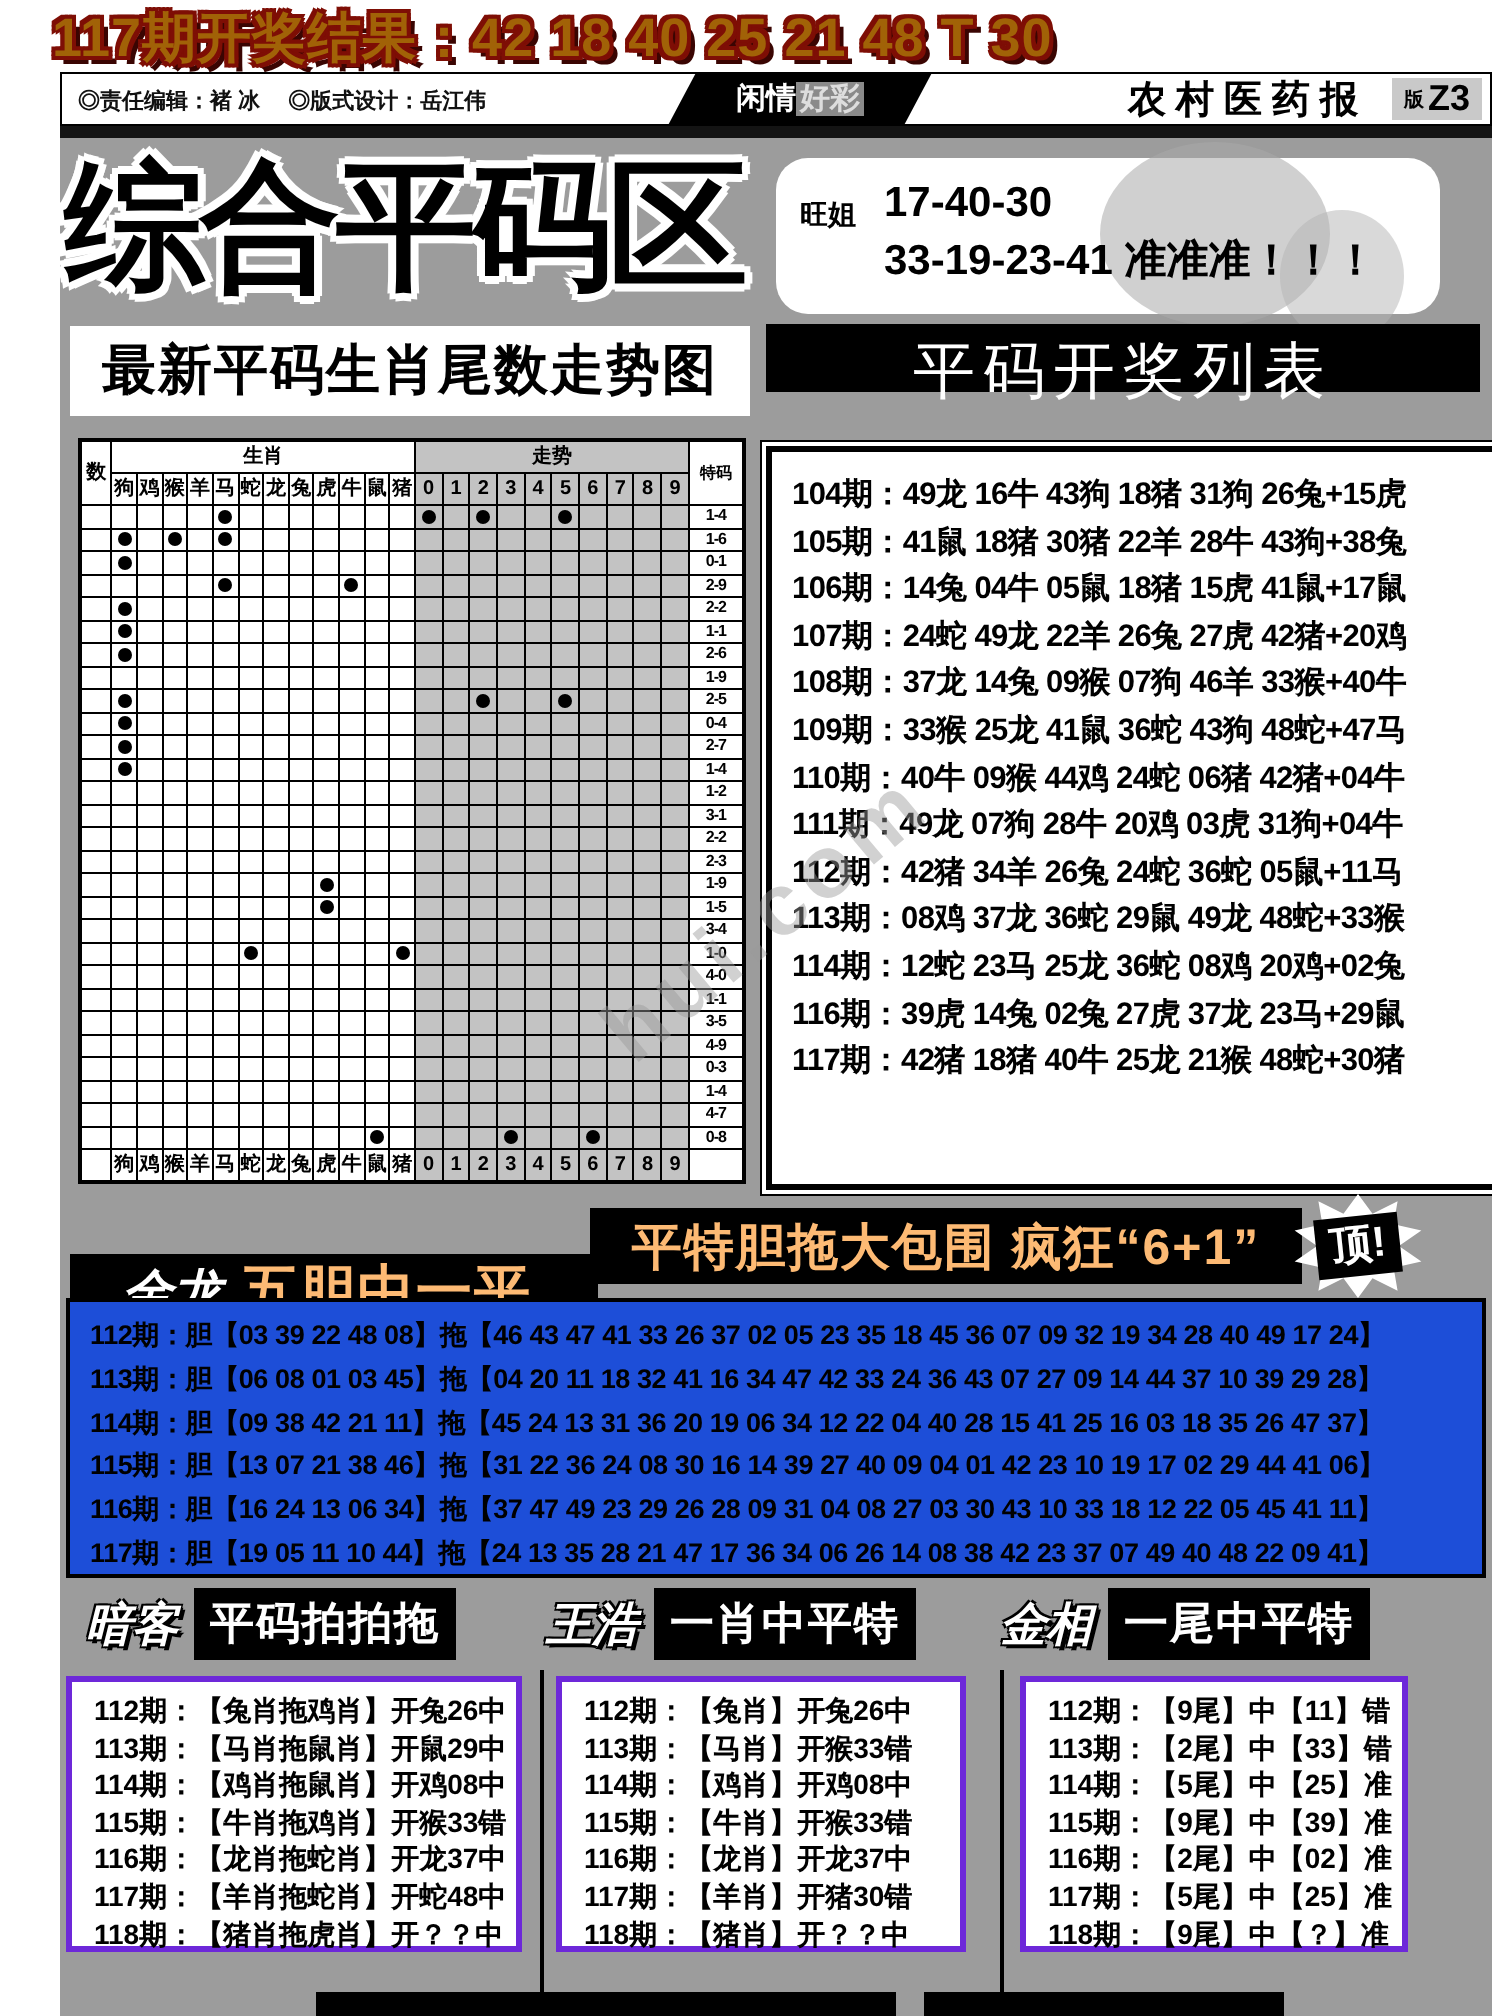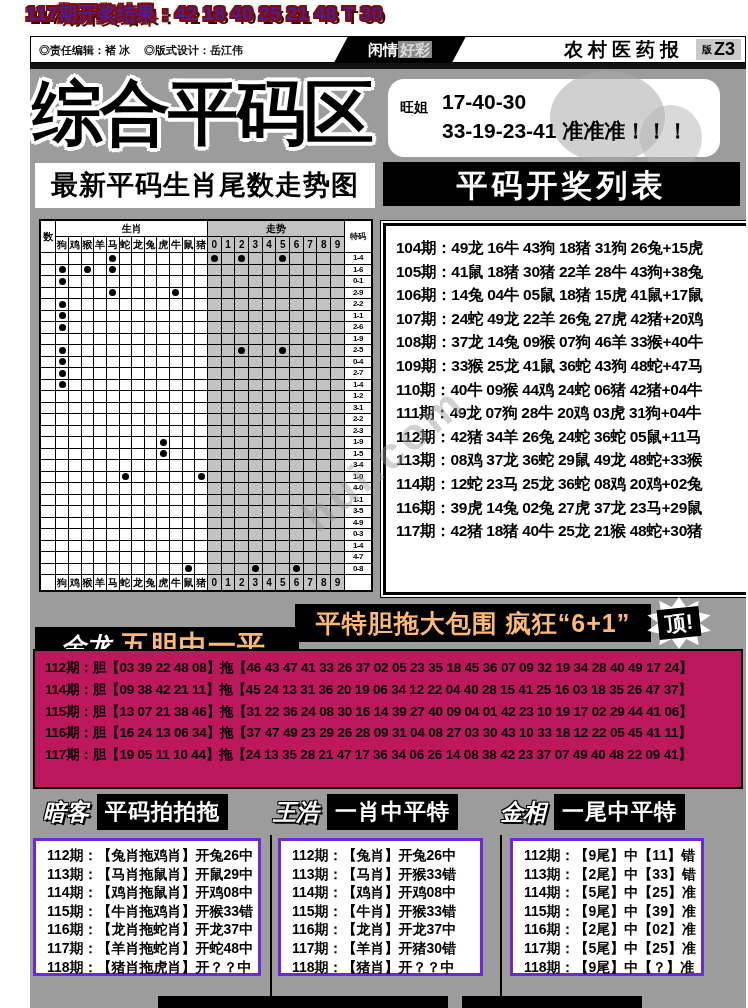--- a/index.html
+++ b/index.html
@@ -1,20 +1,20 @@
 <!DOCTYPE html>
 <html><head>
 <meta charset="utf-8">
 <style>
   html,body{margin:0;padding:0;}
   body{width:748px;height:1008px;position:relative;background:#fff;font-family:"Liberation Sans",sans-serif;overflow:hidden;}
   .abs{position:absolute;}
 
   
-  .result-line{left:26px;top:1px;font-size:19px;font-weight:900;color:#4c1d95;white-space:nowrap;letter-spacing:0.5px;
+  .result-line{left:26px;top:1px;font-size:27px;font-weight:900;color:#a16207;white-space:nowrap;letter-spacing:0.5px;
     text-shadow:-2px 0 0 #7e0e05,2px 0 0 #7e0e05,0 -2px 0 #7e0e05,0 2px 0 #7e0e05,-2px -2px 0 #7e0e05,2px -2px 0 #7e0e05,-2px 2px 0 #7e0e05,2px 2px 0 #7e0e05,4px 4px 0 #3a0502;}
 
   
   .masthead{left:30px;top:36px;width:714px;height:25px;background:#fff;border:1px solid #000;}
   .mh-left{position:absolute;left:8px;top:6px;font-size:11px;font-weight:bold;color:#111;white-space:nowrap;}
   .mh-left span{margin-right:14px;}
   .mh-center{position:absolute;left:310px;top:0;width:118px;height:25px;background:#000;transform:skewX(-28deg);}
   .mh-center .inner{display:block;transform:skewX(28deg);text-align:center;font-size:15px;font-weight:900;line-height:25px;white-space:nowrap;}
   .mh-center .w1{color:#fff;}
   .mh-center .w2{color:#ddd;background:#8a8a8a;padding:0 2px;}
@@ -30,21 +30,21 @@
   .main-title{left:2px;top:2px;font-size:70px;font-weight:900;color:#000;letter-spacing:-2px;line-height:84px;white-space:nowrap;
     text-shadow:-3px -3px 0 #fff,3px -3px 0 #fff,-3px 3px 0 #fff,3px 3px 0 #fff,-4px 0 0 #fff,4px 0 0 #fff,0 -4px 0 #fff,0 4px 0 #fff;}
 
   .tip-box{left:358px;top:10px;width:332px;height:78px;background:#fff;border-radius:16px;box-sizing:border-box;padding:8px 10px 0 12px;display:flex;}
   .tip-blob1{position:absolute;right:55px;top:-8px;width:115px;height:92px;background:#aaa;border-radius:50%;opacity:.55;}
   .tip-blob2{position:absolute;right:18px;top:26px;width:62px;height:66px;background:#b4b4b4;border-radius:50%;opacity:.5;}
   .tip-name{font-size:14px;font-weight:900;margin-top:12px;margin-right:14px;position:relative;z-index:1;}
   .tip-lines{font-size:21px;font-weight:bold;line-height:29px;position:relative;z-index:1;white-space:nowrap;}
 
   .chart-title{left:5px;top:94px;width:340px;height:45px;background:#fff;font-size:27px;font-weight:900;text-align:center;line-height:45px;letter-spacing:1px;white-space:nowrap;}
-  .list-title{left:353px;top:93px;width:357px;height:44px;background:#000;color:#fff;font-size:31px;font-weight:700;text-align:center;line-height:48px;letter-spacing:4px;white-space:nowrap;}
+  .list-title{left:353px;top:93px;width:357px;height:34px;background:#000;color:#fff;font-size:31px;font-weight:400;text-align:center;line-height:48px;letter-spacing:4px;white-space:nowrap;}
 
   
   .trend-grid{left:9px;top:150px;}
   table.tg{border-collapse:collapse;table-layout:fixed;width:334px;background:#fff;border:2px solid #000;}
   .tg td{border:1px solid #000;padding:0;text-align:center;font-size:10px;line-height:10px;height:10.5px;overflow:hidden;}
   .tg tr.hr td{height:15px;font-weight:bold;line-height:15px;}
   .tg tr.fr td{height:15px;font-weight:bold;line-height:15px;}
   .tg td.g{background:#c3c3c3;}
   .tg td.tm{font-size:8px;font-weight:bold;line-height:9px;}
   .tg td.lab{font-size:8px;font-weight:bold;letter-spacing:-0.5px;}
@@ -61,21 +61,21 @@
   .bb2{left:265px;top:535px;width:356px;justify-content:center;}
   .script{font-family:"DejaVu Serif",serif;font-style:italic;font-weight:bold;}
   .banner-author{color:#fff;font-size:25px;margin-right:10px;white-space:nowrap;}
   .banner-label{color:#fdba74;font-size:28px;font-weight:900;letter-spacing:1px;white-space:nowrap;}
   .bb2 .banner-label{font-size:25px;}
   .burst{left:616px;top:528px;width:66px;height:52px;}
   .burst-star{width:100%;height:100%;background:#fff;clip-path:polygon(50% 0,61% 19%,80% 7%,77% 29%,98% 35%,81% 50%,98% 65%,77% 71%,80% 93%,61% 81%,50% 100%,39% 81%,20% 93%,23% 71%,2% 65%,19% 50%,2% 35%,23% 29%,20% 7%,39% 19%);}
   .burst-label{position:absolute;left:12px;top:11px;width:42px;height:30px;background:#000;transform:rotate(-6deg);color:#fff;font-size:21px;font-weight:900;text-align:center;line-height:30px;}
 
   
-  .dantuo-box{left:3px;top:580px;width:710px;height:140px;background:#be185d;border:2px solid #000;box-sizing:border-box;padding:6px 0 0 10px;}
+  .dantuo-box{left:3px;top:580px;width:710px;height:140px;background:#1d4ed8;border:2px solid #000;box-sizing:border-box;padding:6px 0 0 10px;}
   .dt-row{font-size:13.5px;font-weight:bold;line-height:21.8px;white-space:nowrap;letter-spacing:-0.2px;color:#000;}
 
   
   .sec-head{top:725px;height:36px;display:flex;align-items:center;}
   .sh1{left:13px;} .sh2{left:243px;} .sh3{left:470px;}
   .sec-author{color:#fff;font-size:23px;white-space:nowrap;
     text-shadow:-1px -1px 0 #000,1px -1px 0 #000,-1px 1px 0 #000,1px 1px 0 #000,2px 2px 0 #000;}
   .sec-title{background:#000;color:#fff;font-size:22px;font-weight:900;padding:3px 8px;margin-left:8px;letter-spacing:1px;white-space:nowrap;}
 
   
@@ -1024,20 +1024,21 @@
   <div class="abs banner-box bb2">
     <span class="banner-label">平特胆拖大包围 疯狂“6+1”</span>
   </div>
   <div class="abs burst">
     <span class="burst-star abs" style="left:0;top:0"></span>
     <span class="burst-label">顶!</span>
   </div>
 
   <div class="abs dantuo-box" id="dantuo-box">
       <div class="dt-row">112期：胆【03 39 22 48 08】拖【46 43 47 41 33 26 37 02 05 23 35 18 45 36 07 09 32 19 34 28 40 49 17 24】</div>
+      <div class="dt-row">113期：胆【06 08 01 03 45】拖【04 20 11 18 32 41 16 34 47 42 33 24 36 43 07 27 09 14 44 37 10 39 29 28】</div>
       <div class="dt-row">114期：胆【09 38 42 21 11】拖【45 24 13 31 36 20 19 06 34 12 22 04 40 28 15 41 25 16 03 18 35 26 47 37】</div>
       <div class="dt-row">115期：胆【13 07 21 38 46】拖【31 22 36 24 08 30 16 14 39 27 40 09 04 01 42 23 10 19 17 02 29 44 41 06】</div>
       <div class="dt-row">116期：胆【16 24 13 06 34】拖【37 47 49 23 29 26 28 09 31 04 08 27 03 30 43 10 33 18 12 22 05 45 41 11】</div>
       <div class="dt-row">117期：胆【19 05 11 10 44】拖【24 13 35 28 21 47 17 36 34 06 26 14 08 38 42 23 37 07 49 40 48 22 09 41】</div>
     </div>
 
   <div class="abs sec-head sh1">
     <span class="script sec-author">暗客</span>
     <span class="sec-title">平码拍拍拖</span>
   </div>

